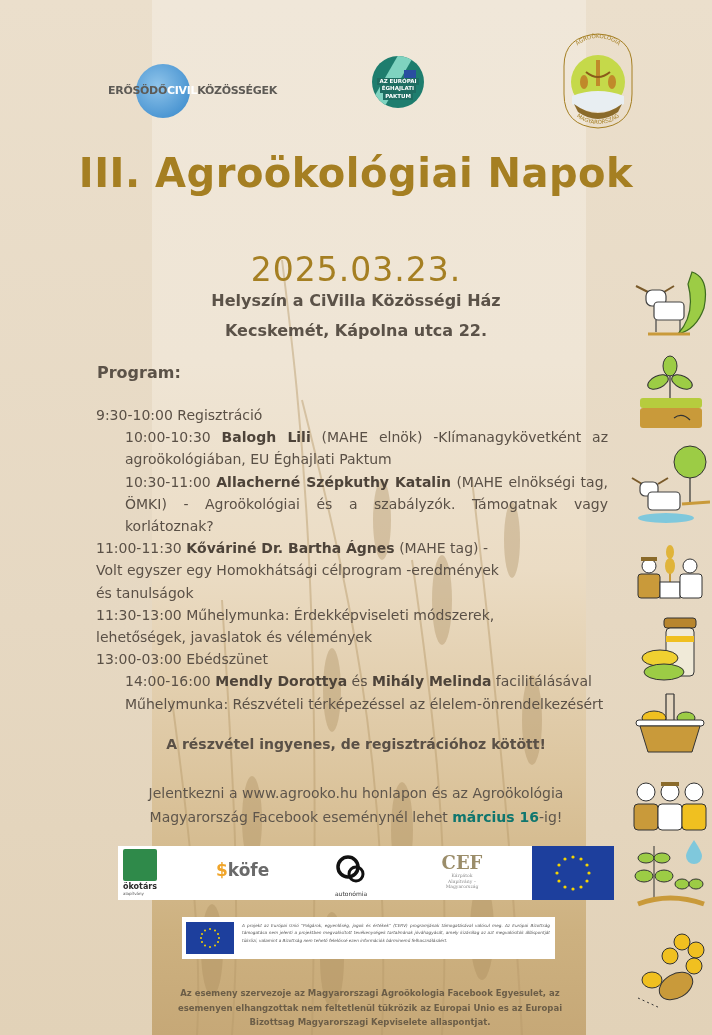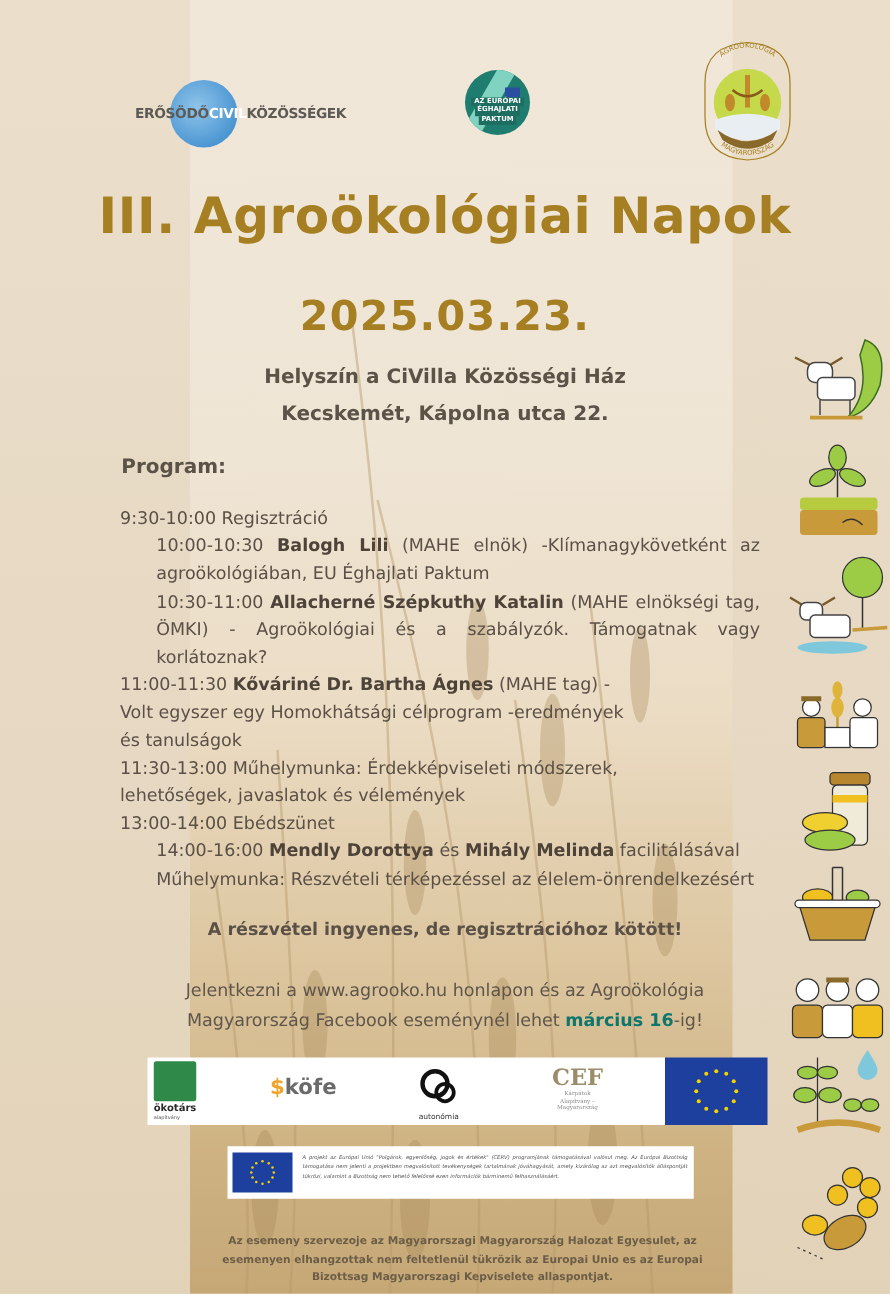--- a/index.html
+++ b/index.html
@@ -18,21 +18,21 @@
   .civil-text .civ{color:#fff;}
   .logo-paktum{left:370px;top:56px;width:56px;height:58px;}
   .paktum-circle{position:absolute;left:2px;top:0;width:52px;height:52px;border-radius:50%;background:#1e7d6e;overflow:hidden;}
   .paktum-stripe{position:absolute;left:10px;top:-6px;width:14px;height:70px;background:#7fd3c0;transform:rotate(30deg);}
   .paktum-flag{position:absolute;right:8px;top:14px;width:12px;height:8px;background:#2a4ea0;}
   .paktum-label{position:absolute;left:0;top:22px;width:56px;text-align:center;font-size:5.5px;font-weight:bold;color:#fff;line-height:7.4px;}
   .paktum-label span{background:#1e6d61;padding:0 2px;display:inline-block;}
   .logo-agro{left:556px;top:26px;width:84px;height:106px;}
   
   .title{left:0;width:712px;top:150px;text-align:center;font-family:"DejaVu Sans",sans-serif;font-weight:bold;font-size:40px;color:#a57f22;letter-spacing:0.5px;}
-  .date{left:0;width:712px;top:233px;text-align:center;font-weight:bold;font-size:33px;color:#a57f22;letter-spacing:1px;}
+  .date{left:0;width:712px;top:250px;text-align:center;font-weight:normal;font-size:33px;color:#a57f22;letter-spacing:1px;}
   .loc1{left:0;width:712px;top:291px;text-align:center;font-weight:bold;font-size:16px;color:#5b5248;}
   .loc2{left:0;width:712px;top:321px;text-align:center;font-weight:bold;font-size:16px;color:#5b5248;}
   .program-label{left:97px;top:363px;font-weight:bold;font-size:16px;color:#5b5248;}
   .program{left:96px;top:404px;width:512px;font-family:"DejaVu Sans",sans-serif;font-size:14px;line-height:22.2px;color:#5a5046;}
   .program p{margin:0;}
   .program .j{text-align:justify;text-align-last:left;margin-left:29px;}
   .program b{color:#4d4339;}
   .free{left:0;width:712px;top:736px;text-align:center;font-weight:bold;font-size:14px;color:#5a5046;}
   .reg{left:0;width:712px;top:781px;text-align:center;font-size:14px;line-height:24px;color:#5e554b;}
   .reg b{color:#0f766e;}
@@ -131,21 +131,21 @@
 <div class="abs loc2">Kecskemét, Kápolna utca 22.</div>
 
 <div class="abs program-label">Program:</div>
 
 <div class="abs program">
   <p><span>9:30-10:00</span> <span>Regisztráció</span></p>
   <p class="j"><span>10:00-10:30</span> <b>Balogh Lili</b> <span>(MAHE elnök) -Klímanagykövetként az agroökológiában, EU Éghajlati Paktum</span></p>
   <p class="j"><span>10:30-11:00</span> <b>Allacherné Szépkuthy Katalin</b> <span>(MAHE elnökségi tag, ÖMKI) - Agroökológiai és a szabályzók. Támogatnak vagy korlátoznak?</span></p>
   <p><span>11:00-11:30</span> <b>Kőváriné Dr. Bartha Ágnes</b> <span>(MAHE tag) -</span><br><span>Volt egyszer egy Homokhátsági célprogram -eredmények</span><br><span>és tanulságok</span></p>
   <p><span>11:30-13:00</span> <span>Műhelymunka: Érdekképviseleti módszerek,</span><br><span>lehetőségek, javaslatok és vélemények</span></p>
-  <p><span>13:00-14:00</span> <span>Ebédszünet</span></p>
+  <p><span>13:00-03:00</span> <span>Ebédszünet</span></p>
   <p class="j"><span>14:00-16:00</span> <b>Mendly Dorottya</b> <span>és</span> <b>Mihály Melinda</b> <span>facilitálásával</span><br><span>Műhelymunka: Részvételi térképezéssel az élelem-önrendelkezésért</span></p>
 </div>
 
 <div class="abs free">A részvétel ingyenes, de regisztrációhoz kötött!</div>
 <div class="abs reg">
   <span>Jelentkezni a www.agrooko.hu honlapon és az Agroökológia</span><br>
   <span>Magyarország Facebook eseménynél lehet</span> <b>március 16</b><span>-ig!</span>
 </div>
 
 <div class="abs sponsors">
@@ -204,21 +204,21 @@
           <circle cx="15" cy="16" r="1"></circle>
           <circle cx="16" cy="12" r="1"></circle>
           <circle cx="19" cy="8.5" r="1"></circle>
         </g>
       </svg>
   </div>
   <div class="eu-disc-text">A projekt az Európai Unió "Polgárok, egyenlőség, jogok és értékek" (CERV) programjának támogatásával valósul meg. Az Európai Bizottság támogatása nem jelenti a projektben megvalósított tevékenységek tartalmának jóváhagyását, amely kizárólag az azt megvalósítók álláspontját tükrözi, valamint a Bizottság nem tehető felelőssé ezen információk bárminemű felhasználásáért.</div>
 </div>
 
 <div class="abs footer">
-  <span>Az esemeny szervezoje az Magyarorszagi Magyarország Halozat Egyesulet, az</span><br>
+  <span>Az esemeny szervezoje az Magyarorszagi Agroökologia Facebook Egyesulet, az</span><br>
   <span>esemenyen elhangzottak nem feltetlenül tükrözik az Europai Unio es az Europai</span><br>
   <span>Bizottsag Magyarorszagi Kepviselete allaspontjat.</span>
 </div>
 
 <div class="side-icon" style="top:268px;height:72px;">
   <svg width="80" height="72" viewBox="0 0 80 72">
     <path d="M6 18 L18 24 M34 24 L44 18" stroke="#7a5a2a" stroke-width="2"></path>
     <rect x="16" y="22" width="20" height="16" rx="6" fill="#fff" stroke="#444" stroke-width="1.2"></rect>
     <rect x="24" y="34" width="30" height="18" rx="4" fill="#fff" stroke="#444" stroke-width="1.2"></rect>
     <path d="M26 52 L26 64 M50 52 L50 64" stroke="#444" stroke-width="1.2"></path>

